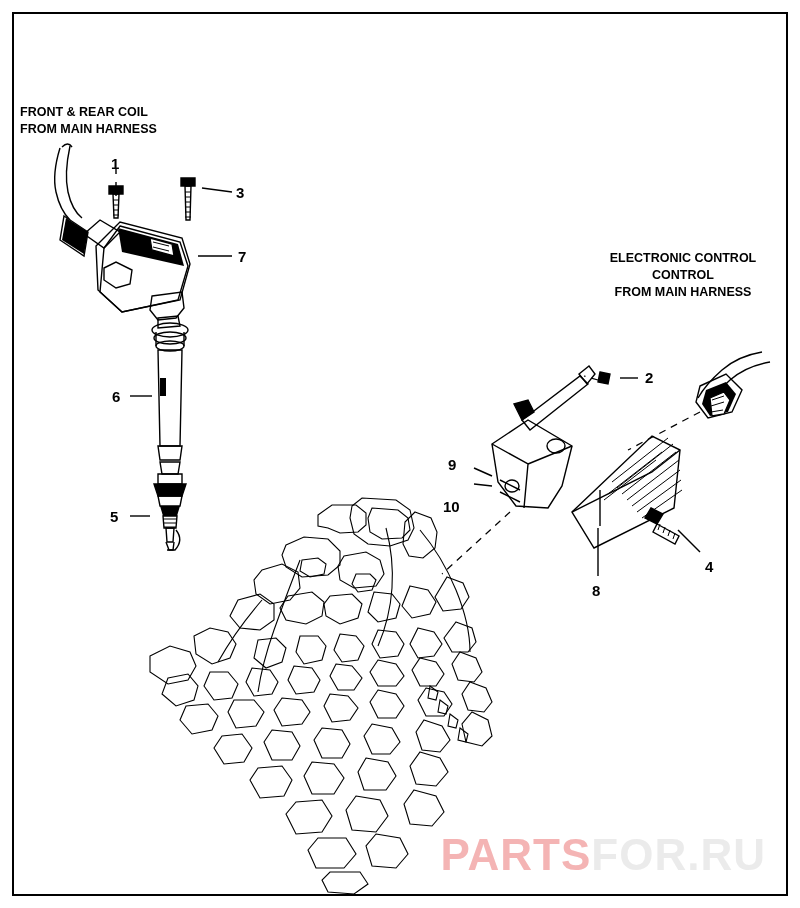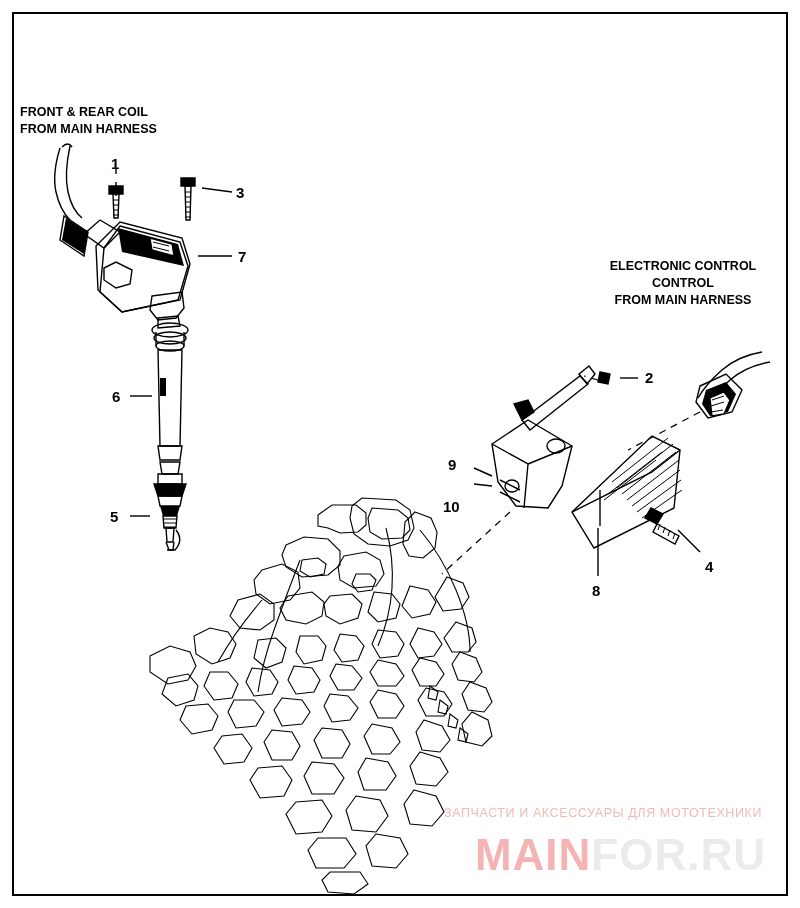--- a/index.html
+++ b/index.html
@@ -289,35 +289,34 @@
       <path class="ln" d="M474 468 l18 8"></path>
       <path class="ln" d="M474 484 l18 2"></path>
     </g>
   </svg>
 
   <div class="caption" style="left:20px; top:104px;">
     <div>FRONT &amp; REAR COIL</div>
     <div>FROM MAIN HARNESS</div>
   </div>
 
-  <div class="caption center" style="left:598px; top:258px; width:170px;">
+  <div class="caption center" style="left:598px; top:250px; width:170px;">
     <div>ELECTRONIC CONTROL</div>
     <div>CONTROL</div>
     <div>FROM MAIN HARNESS</div>
   </div>
 
   <div class="callout" style="left:111px; top:155px;">1</div>
   <div class="callout" style="left:645px; top:369px;">2</div>
   <div class="callout" style="left:236px; top:184px;">3</div>
   <div class="callout" style="left:705px; top:558px;">4</div>
   <div class="callout" style="left:110px; top:508px;">5</div>
   <div class="callout" style="left:112px; top:388px;">6</div>
   <div class="callout" style="left:238px; top:248px;">7</div>
   <div class="callout" style="left:592px; top:582px;">8</div>
   <div class="callout" style="left:448px; top:456px;">9</div>
   <div class="callout" style="left:443px; top:498px;">10</div>
 
-  <div class="wm-line" style="top:806px;">ЗАПЧАСТИ И АКСЕССУАРЫ ДЛЯ МОТОТЕХНИКИ</div>
   <div class="wm-brand">
-    <span>MAIN</span><span class="dim">FOR.RU</span>
+    <span>PARTS</span><span class="dim">FOR.RU</span>
   </div>
 
 </div>
 
 </body></html>

